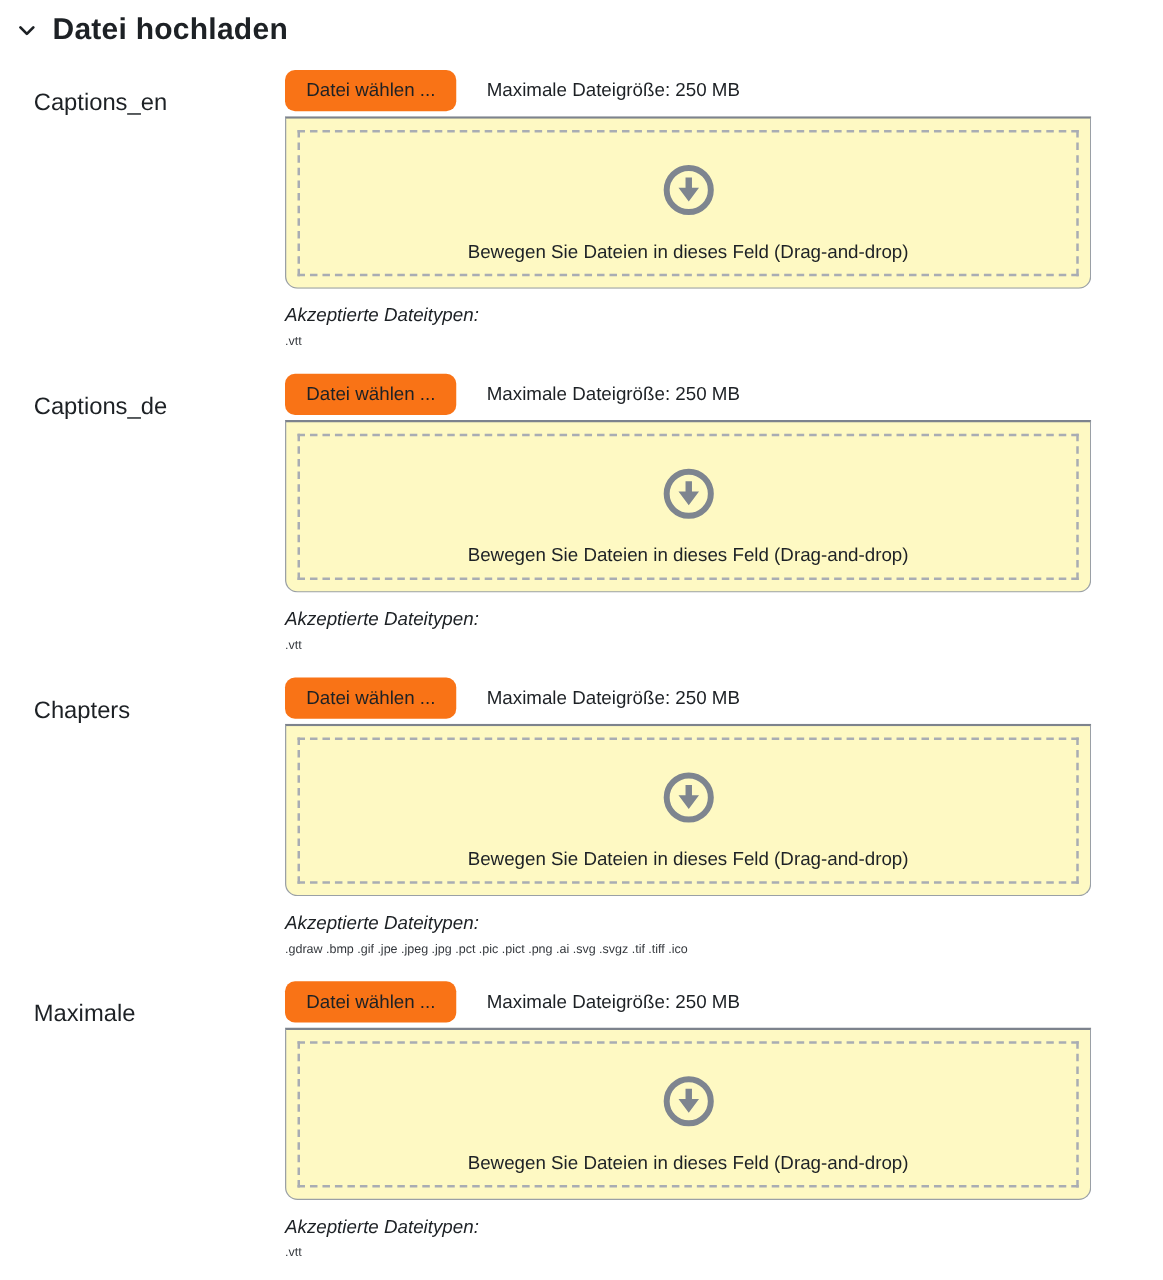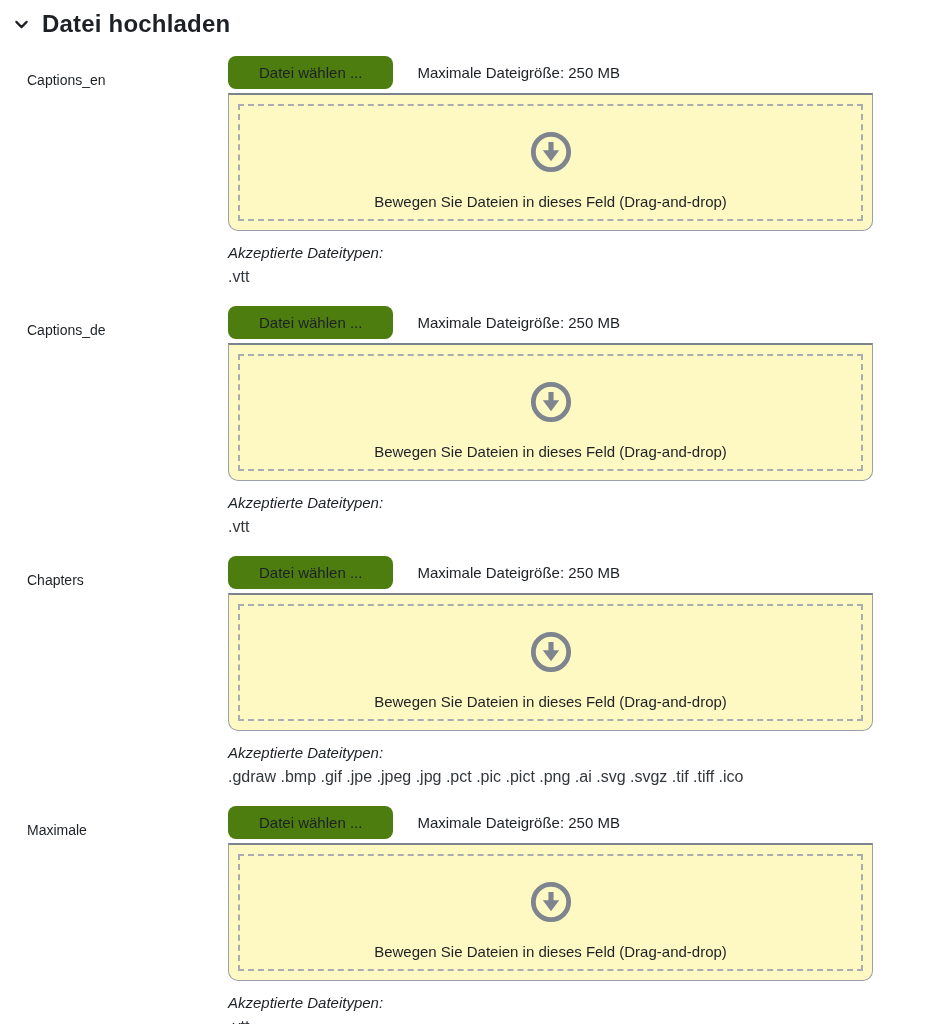--- a/index.html
+++ b/index.html
@@ -21,28 +21,28 @@
   .chev { width: 18px; height: 18px; display: inline-flex; align-items: center; justify-content: center; }
   .section-title {
     font-size: 24px; font-weight: bold; margin-left: 12px; letter-spacing: 0.2px;
   }
 
   
   .form-row { display: flex; margin-bottom: 20px; }
   .col-label {
     width: 228px; flex: 0 0 228px;
     padding: 16px 10px 0 27px;
-    font-size: 14px;
+    font-size: 19px;
   }
   .col-control { width: 645px; flex: 0 0 645px; }
 
   .file-input-row { display: flex; align-items: center; height: 33px; }
   .choose-btn {
-    height: 33px; padding: 0 31px;
-    background: #4d7c0f; color: #1d2125;
+    height: 33px; padding: 0 17px;
+    background: #f97316; color: #1d2125;
     border: none; border-radius: 8px;
     font-family: inherit; font-size: 15px;
     cursor: pointer; white-space: nowrap;
   }
   .max-size { font-size: 15px; margin-left: 24px; }
 
   .dropzone {
     margin-top: 4px; height: 138px;
     border: 1px solid #9aa0a6;
     border-top: 2px solid #7d838d;
@@ -52,21 +52,21 @@
   }
   .dropzone-dashed {
     height: 100%;
     border: 2px dashed #a9adb3;
     display: flex; flex-direction: column; align-items: center;
   }
   .dl-icon { margin-top: 25px; color: #7e858f; line-height: 0; }
   .drop-hint { margin-top: auto; margin-bottom: 9px; font-size: 15px; }
 
   .accepted-label { margin-top: 13px; font-size: 15px; font-style: italic; }
-  .accepted-types { margin-top: 7px; font-size: 16px; color: #33373c; }
+  .accepted-types { margin-top: 7px; font-size: 10px; color: #33373c; }
 </style>
 </head>
 <body>
 
 <div class="page">
 
   <div class="section-header">
     <span class="chev">
       <svg width="15" height="15" viewBox="0 0 16 16">
         <path d="M2.5 5.2 L8 10.8 L13.5 5.2" stroke="#1d2125" stroke-width="2.3" fill="none" stroke-linecap="round" stroke-linejoin="round"></path>

